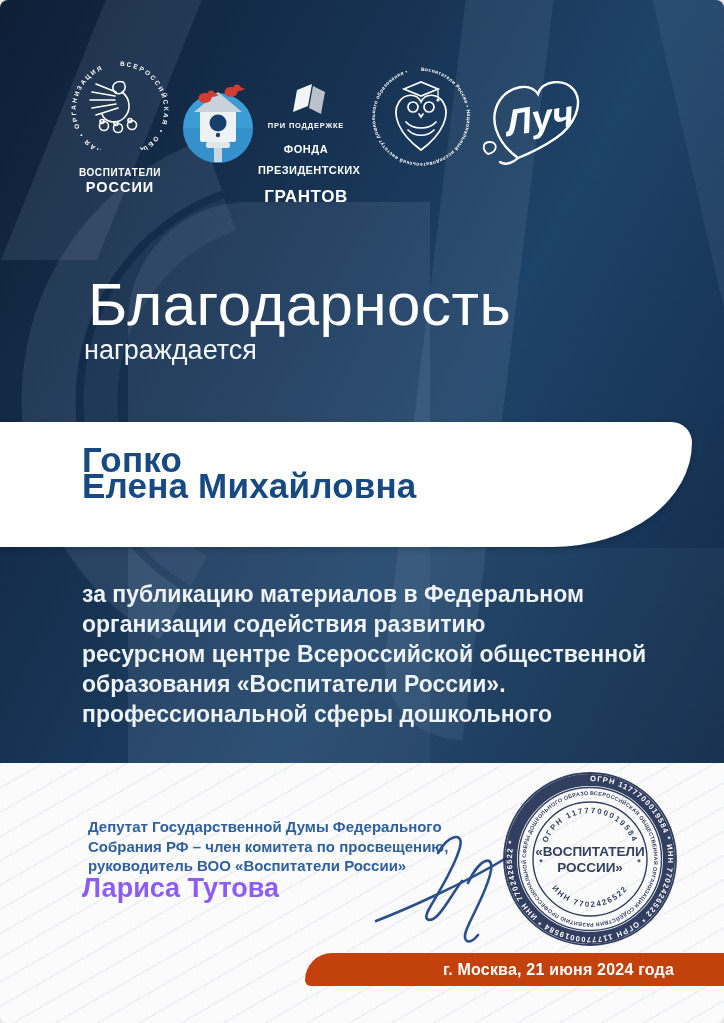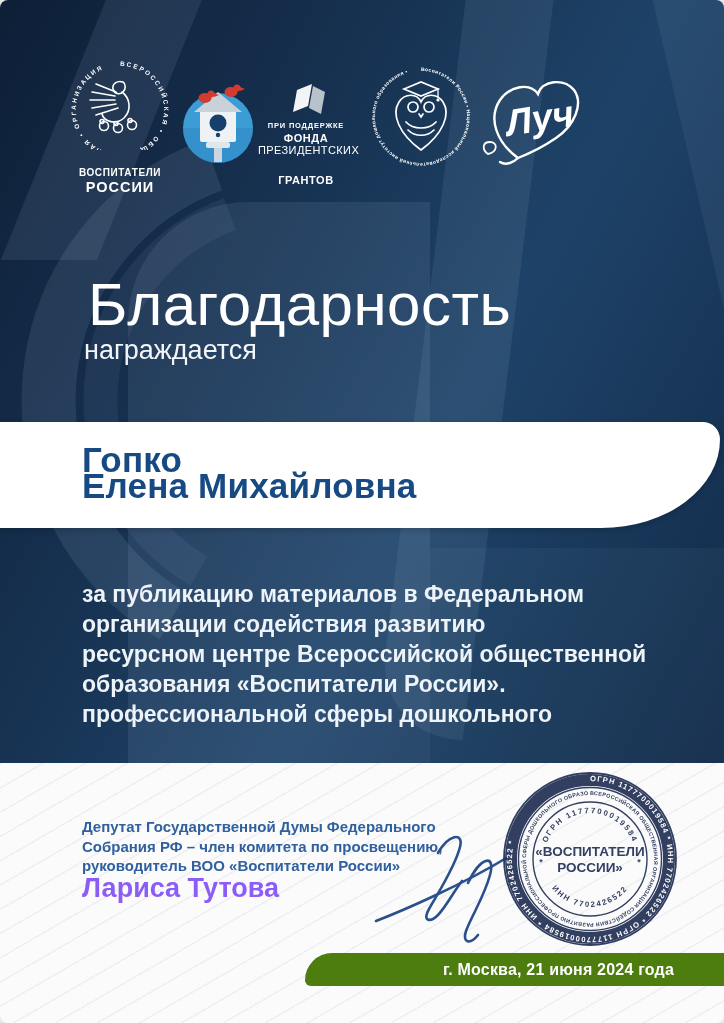--- a/index.html
+++ b/index.html
@@ -19,35 +19,35 @@
             background:rgba(186,208,234,0.07);}
   .wm-strip{left:430px;top:548px;width:294px;height:215px;background:rgba(186,208,234,0.05);}
   svg text{font-family:"Liberation Sans",sans-serif;}
   
   .logo{position:absolute;}
   .logo-caption{position:absolute;width:130px;text-align:center;color:#fff;font-weight:700;line-height:1.12;margin-top:23px;}
   
   .title{position:absolute;left:88px;top:270px;color:#ffffff;font-size:60px;font-weight:400;letter-spacing:.5px;}
   .subtitle{position:absolute;left:84px;top:335px;color:#f2f6fa;font-size:27px;font-weight:400;}
   
-  .name-band{position:absolute;left:0;top:422px;width:692px;height:106px;background:#ffffff;
-             border-radius:0 22px 150px 0 / 0 22px 112px 0;box-shadow:0 2px 6px rgba(0,0,0,.18);padding-left:28px;}
+  .name-band{position:absolute;left:0;top:422px;width:692px;height:125px;background:#ffffff;
+             border-radius:0 22px 150px 0 / 0 22px 112px 0;box-shadow:0 2px 6px rgba(0,0,0,.18);}
   .name-band .ln{position:absolute;left:82px;color:#174a82;font-size:35px;font-weight:800;letter-spacing:.2px;}
   .name-l1{top:18px;} .name-l2{top:44px;}
   
   .desc{position:absolute;left:82px;top:551px;color:#eef3f8;font-size:23px;font-weight:700;line-height:30px;margin-top:28px;}
   
   .light{position:absolute;left:0;top:763px;width:724px;height:260px;background:#fbfbfc;}
   .light::before{content:"";position:absolute;inset:0;
      background:repeating-linear-gradient(150deg,rgba(60,85,140,0.065) 0 1.6px,transparent 1.6px 21px);}
-  .role{position:absolute;left:82px;top:54px;color:#30609d;font-size:15px;font-weight:700;line-height:19.5px;}
+  .role{position:absolute;left:88px;top:54px;color:#30609d;font-size:15px;font-weight:700;line-height:19.5px;}
   .signer{position:absolute;left:82px;top:110px;color:#8b5cf6;font-size:27px;font-weight:800;}
   .sig-svg{position:absolute;left:372px;top:60px;}
   .stamp-svg{position:absolute;left:500px;top:6px;opacity:.94;}
-  .ribbon{position:absolute;left:305px;top:190px;width:419px;height:33px;background:#4d7c0f;
+  .ribbon{position:absolute;left:305px;top:190px;width:419px;height:33px;background:#c2410c;
           border-radius:28px 0 0 6px;display:flex;align-items:center;justify-content:flex-end;}
   .ribbon span{color:#ffffff;font-size:16px;font-weight:800;padding-right:50px;letter-spacing:.2px;}
 </style>
 </head>
 <body>
 
 <div class="page">
 
   <div class="dark">
 
@@ -105,23 +105,23 @@
         </g>
       </svg>
     </div>
 
     <div class="logo" style="left:258px;top:80px;width:96px;text-align:center">
       <svg width="46" height="40" viewBox="0 0 46 40" style="display:block;margin:0 auto">
         <path d="M 14,10 L 29,4 L 25,26 L 10,32 Z" fill="#ffffff" opacity=".95"></path>
         <path d="M 30,6 L 42,12 L 38,34 L 26,28 Z" fill="#ffffff" opacity=".7"></path>
       </svg>
       <div style="color:#fff;font-size:7.5px;font-weight:700;letter-spacing:.8px;margin-top:1px">ПРИ ПОДДЕРЖКЕ</div>
-      <div style="color:#fff;font-size:11px;font-weight:800;letter-spacing:.6px;margin-top:2px">ФОНДА</div>
-      <div style="color:#fff;font-size:11px;font-weight:400;letter-spacing:.4px;margin-top:0">ПРЕЗИДЕНТСКИХ</div>
-      <div style="color:#fff;font-size:11px;font-weight:800;letter-spacing:.6px;margin-top:18px">ГРАНТОВ</div>
+      <div style="color:#fff;font-size:11px;font-weight:800;letter-spacing:.6px;margin-top:13px">ФОНДА</div>
+      <div style="color:#fff;font-size:11px;font-weight:700;letter-spacing:.4px;margin-top:9px">ПРЕЗИДЕНТСКИХ</div>
+      <div style="color:#fff;font-size:17px;font-weight:800;letter-spacing:.6px;margin-top:11px">ГРАНТОВ</div>
     </div>
 
     <div class="logo" style="left:366px;top:62px">
       <svg width="110" height="110" viewBox="0 0 110 110">
         <defs>
             <path id="ring2" d="M 55,9 A 46,46 0 1 1 54.98,9"></path>
           </defs>
         <text fill="#ffffff" font-size="5" font-weight="600" letter-spacing=".4">
           <textPath href="#ring2">Воспитатели России • Национальный исследовательский институт дошкольного образования •</textPath>
         </text>

